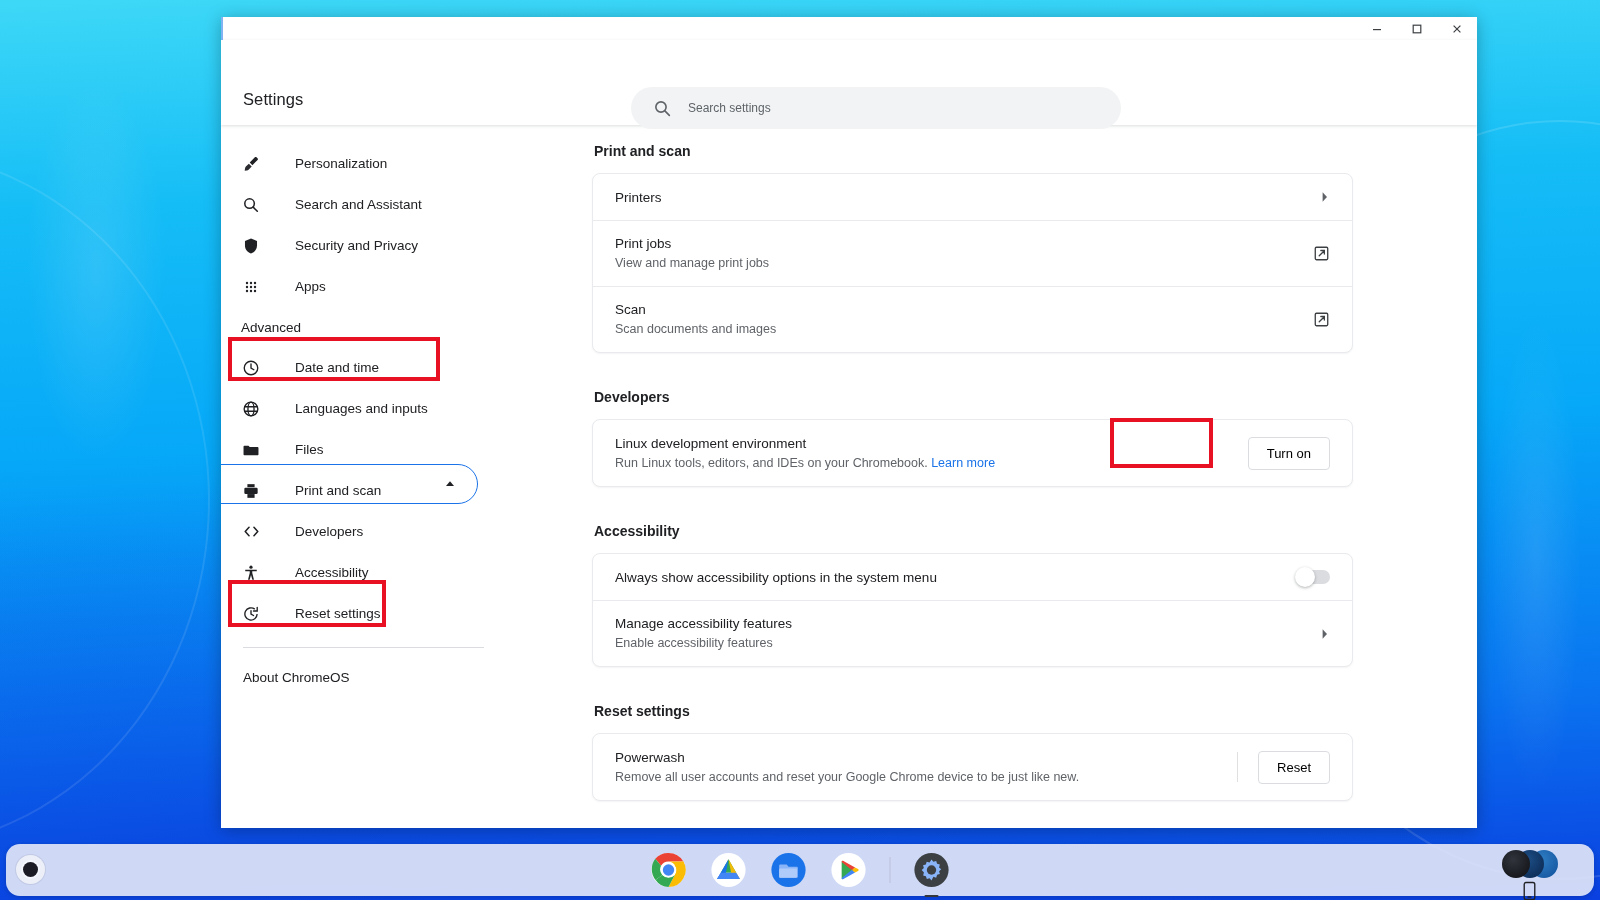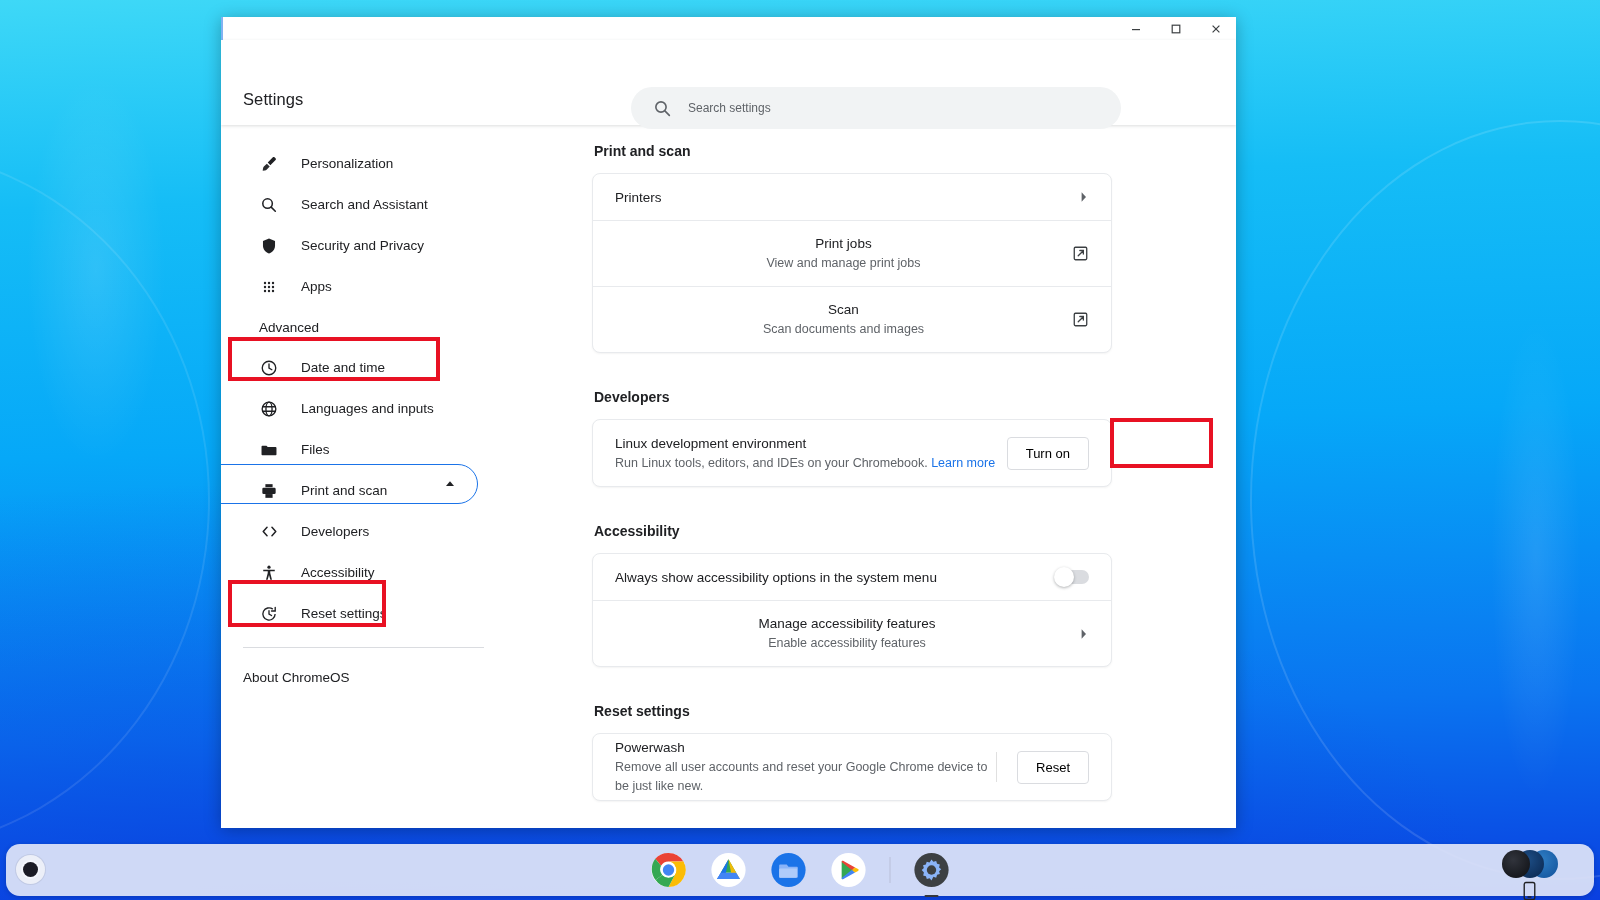--- a/index.html
+++ b/index.html
@@ -30,21 +30,21 @@
     border: 2px solid rgba(255,255,255,0.13);
     pointer-events: none;
   }
   .wp-arc.a1 { left: 1250px; top: 120px; width: 620px; height: 760px; }
   .wp-arc.a2 { left: -430px; top: 150px; width: 640px; height: 700px; border-color: rgba(255,255,255,0.10); }
 
   
   #window {
     position: absolute;
     left: 221px; top: 17px;
-    width: 1015px; height: 811px;
+    width: 1256px; height: 811px;
     background: #ffffff;
     box-shadow: 0 2px 16px rgba(0,0,0,0.28);
     overflow: hidden;
   }
   #window-leftedge {
     position: absolute; left: 0; top: 0; width: 2px; height: 100%;
     background: #1a73e8; opacity: .55;
   }
 
   
@@ -93,22 +93,22 @@
   
   #sidebar {
     width: 285px; flex: 0 0 285px;
     padding-top: 18px;
     position: relative;
     background: #fff;
   }
   .nav-item {
     height: 41px;
     display: flex; align-items: center;
-    padding-left: 38px;
-    gap: 22px;
+    padding-left: 20px;
+    gap: 34px;
     color: #202124; font-size: 13.5px;
     cursor: pointer;
     position: relative;
   }
   .nav-item .ic { width: 20px; height: 20px; flex: 0 0 20px; color: #202124; display:flex; align-items:center; justify-content:center; }
   .nav-item .ic svg { display: block; }
   .nav-label { white-space: nowrap; }
 
   .nav-item.advanced { height: 40px; }
   #advanced-focus {
@@ -160,21 +160,21 @@
     background: #fff;
     overflow: hidden;
     box-shadow: 0 1px 2px rgba(60,64,67,0.06);
   }
   .row {
     display: flex; align-items: center;
     padding: 0 22px 0 22px;
     min-height: 46px;
     position: relative;
   }
-  .row + .row { border-top: 1px solid #e8eaed; text-align: center; }
+  .row + .row { border-top: 1px solid #e8eaed; }
   .row.tall { min-height: 66px; }
   .row-main { flex: 1; min-width: 0; }
   .row-title { font-size: 13.5px; color: #202124; line-height: 19px; }
   .row-sub { font-size: 12.5px; color: #5f6368; line-height: 19px; margin-top: 1px; }
   .row-sub a { color: #1a73e8; text-decoration: none; }
 
   .chev-right { color: #5f6368; width: 10px; height: 14px; flex: 0 0 auto; }
   .ext-ic { color: #3c4043; width: 17px; height: 17px; flex: 0 0 auto; }
 
   .btn-text {

